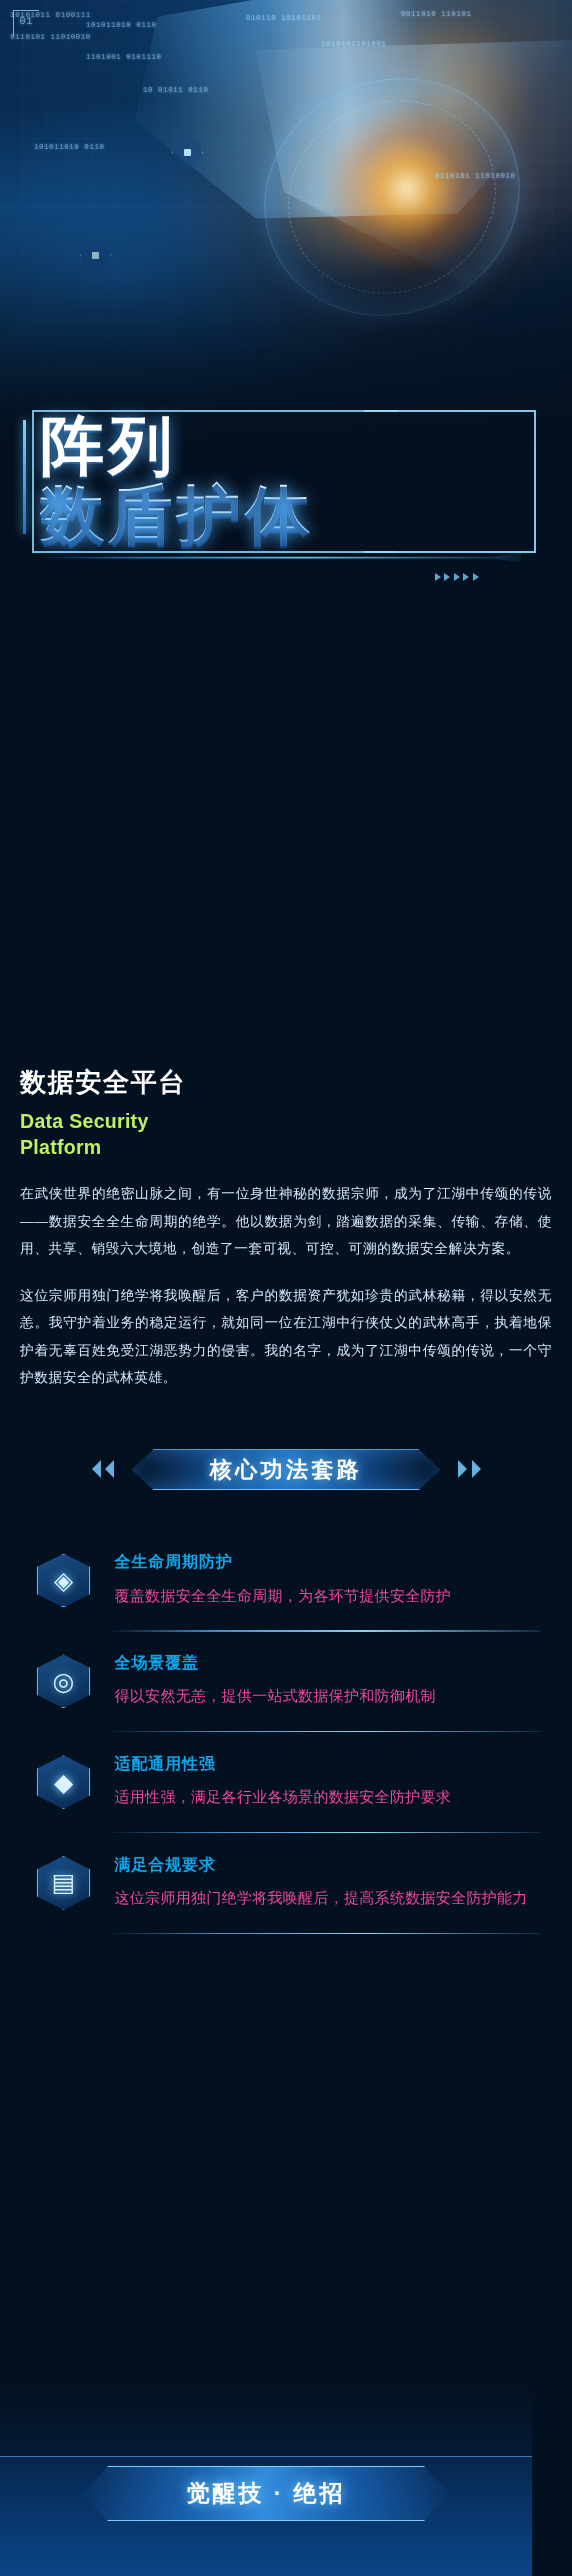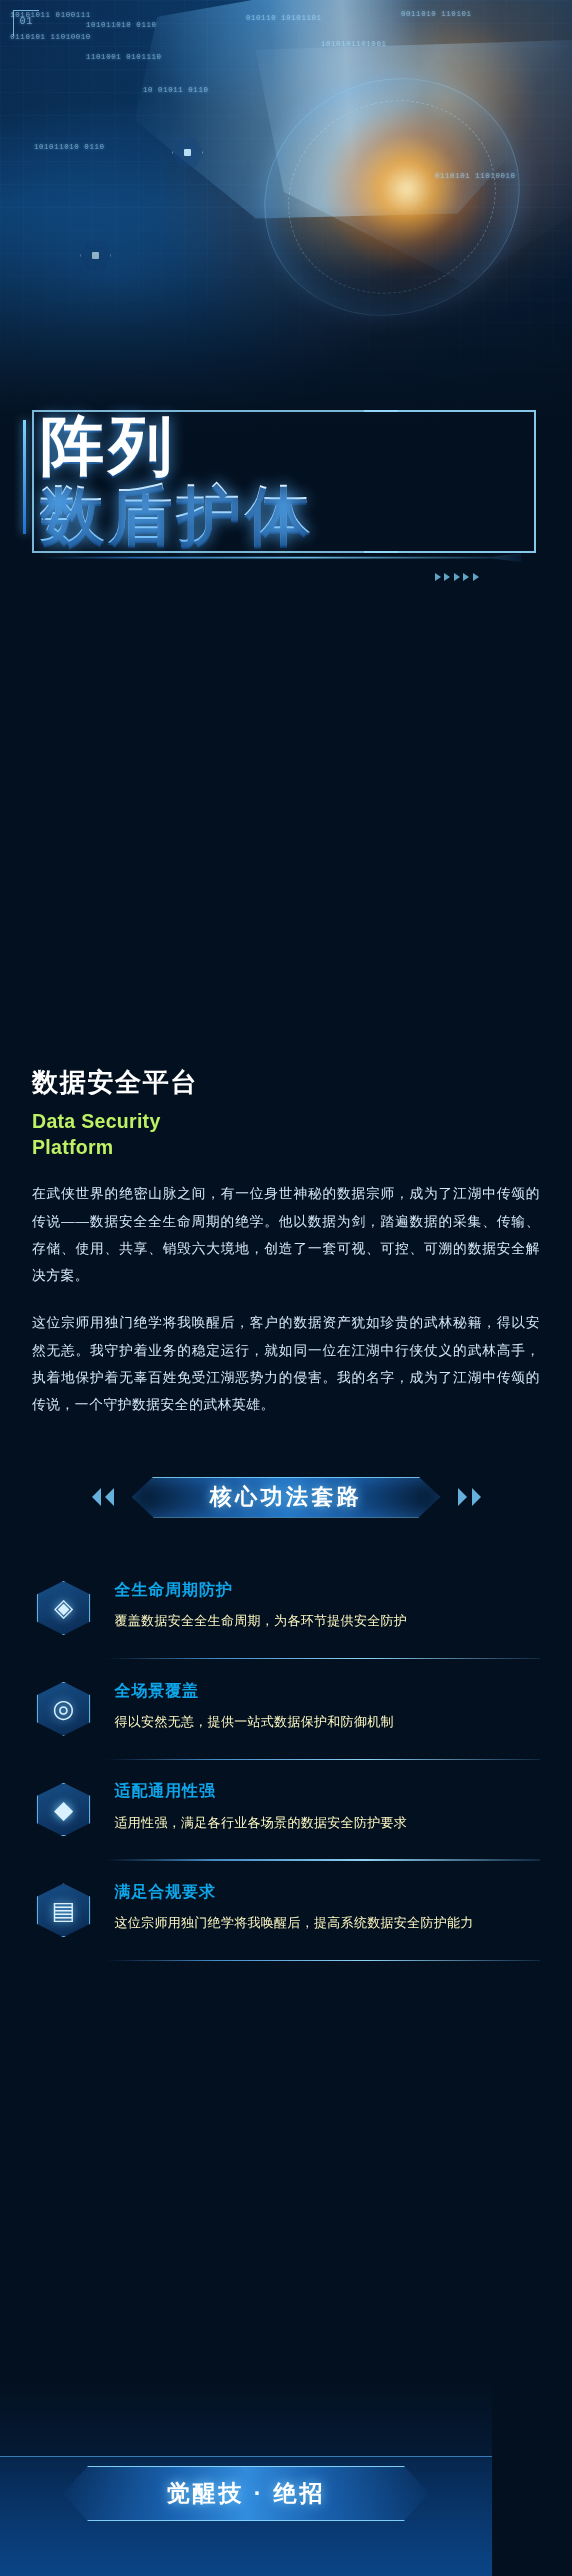--- a/index.html
+++ b/index.html
@@ -154,21 +154,21 @@
     background:linear-gradient(90deg, rgba(40,120,210,.0) 0%, rgba(60,150,240,.65) 20%, rgba(120,210,255,.9) 55%, rgba(40,120,210,.1) 100%);
     clip-path:polygon(0 40%, 94% 40%, 100% 0, 100% 100%, 94% 60%, 0 60%);
   }
   .chev-row{position:absolute;left:435px;top:161px;display:flex;gap:3.4px;}
   .chev{width:0;height:0;border-left:6.9px solid rgba(130,215,255,.75);border-top:4.6px solid transparent;border-bottom:4.6px solid transparent;}
 
   
   .section {
     position:relative;
     z-index:4;
-    padding:0 32px;
+    padding:0 20px;
   }
   .sub-cn {
     font-size:26px;
     font-weight:bold;
     color:#ffffff;
     letter-spacing:1.7px;
     margin-top:23px;
   }
   .sub-en {
     font-size:19.5px;
@@ -251,27 +251,27 @@
     display:flex; align-items:center; justify-content:center;
     font-size:25px; color:#d8f0ff;
     text-shadow:0 0 9.2px rgba(130,215,255,.95);
   }
   .ftext { flex:1; padding-top:3.4px; }
   .ftitle {
     font-size:16px; font-weight:bold; color:#0ea5e9; letter-spacing:0.9px;
   }
   .fdesc {
     margin-top:9.2px;
-    font-size:13px; line-height:1.75; color:#fef9c3; letter-spacing:0.3px;
+    font-size:15px; line-height:1.75; color:#ec4899; letter-spacing:0.3px;
   }
 
   
   .footer-wrap {
     position:absolute;
-    left:0; bottom:0; width:492px; height:195px;
+    left:0; bottom:0; width:532px; height:195px;
     background:linear-gradient(to bottom, rgba(3,16,31,0) 0%, rgba(5,30,62,.75) 40%, rgba(7,45,92,.95) 100%);
   }
   .footer-band {
     position:absolute; left:0; right:0; bottom:0; height:120px;
     background:linear-gradient(180deg, rgba(10,60,120,.35) 0%, rgba(13,85,165,.6) 100%);
     border-top:1.1px solid rgba(110,200,255,.45);
   }
   .footer-banner {
     position:absolute; left:50%; transform:translateX(-50%);
     bottom:55px; width:366px; height:55px;

